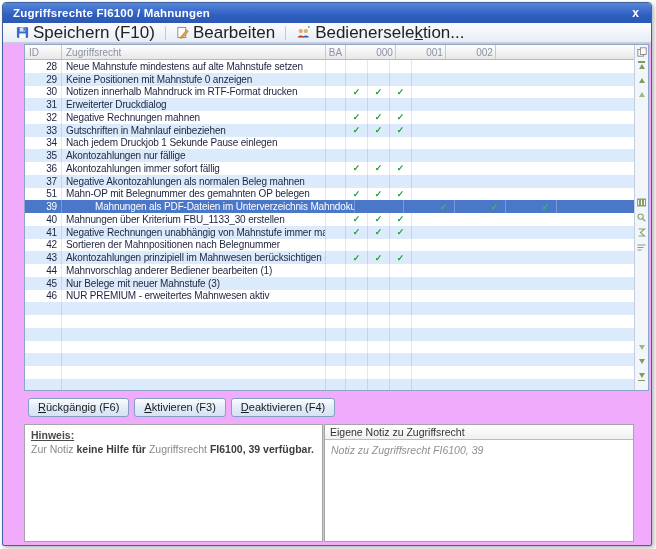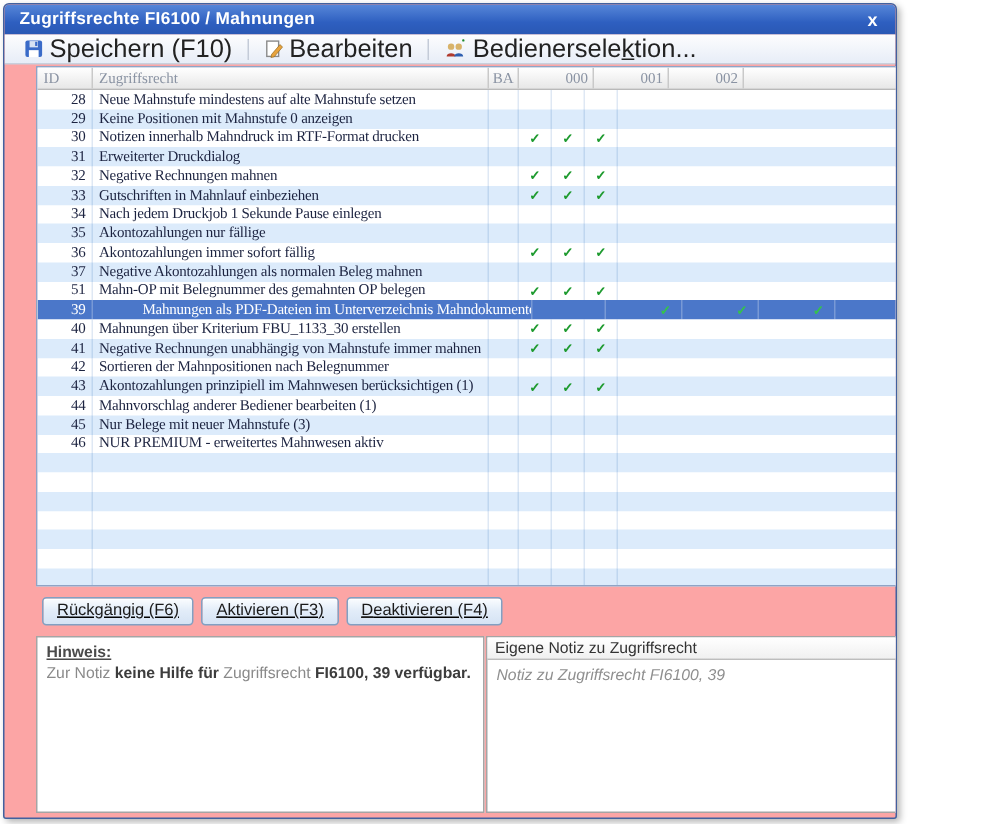--- a/index.html
+++ b/index.html
@@ -1,37 +1,37 @@
 <!DOCTYPE html>
 <html><head>
 <meta charset="utf-8">
 <style>
   html,body{margin:0;padding:0;width:656px;height:549px;background:#fff;
     font-family:"Liberation Sans",sans-serif;-webkit-font-smoothing:antialiased;}
   *{box-sizing:border-box;}
-  .window{position:absolute;left:2px;top:2px;width:596px;height:544px;
-    border:1px solid #41619f;border-radius:4px 4px 2px 2px;background:#fca5a5;
+  .window{position:absolute;left:2px;top:2px;width:650px;height:544px;
+    border:1px solid #41619f;border-radius:4px 4px 2px 2px;background:#f0abfc;
     box-shadow:2px 2px 5px rgba(0,0,0,.3);overflow:hidden;}
   
   .titlebar{height:20px;background:linear-gradient(#5787d9,#2e5fc0 60%,#2a58b4);
     display:flex;align-items:center;padding:0 10px;border-radius:3px 3px 0 0;}
   .titlebar .title{color:#fff;font-size:11.5px;font-weight:bold;letter-spacing:.2px;}
   .titlebar .close{margin-left:auto;color:#fff;font-size:12px;font-weight:bold;
     cursor:default;line-height:1;padding:0 2px;}
   
   .toolbar{height:20px;background:linear-gradient(#fdfdfe,#e7edf7);
     border-bottom:1px solid #c8d0dd;display:flex;align-items:center;padding-left:6px;}
   .tbtn{display:flex;align-items:center;gap:4px;font-size:17px;color:#222;
     padding:1px 6px;border:1px solid transparent;border-radius:2px;}
   .tsep{width:1px;height:14px;background:#c4cbd8;margin:0 3px;}
   .tbtn svg{display:block;}
   
   .grid{position:absolute;left:21px;top:41px;width:625px;height:347px;
     border:1px solid #8fa4c6;background:#fff;display:flex;}
-  .grid-main{flex:1;display:flex;flex-direction:column;overflow:hidden;font-family:Liberation Serif, serif;}
+  .grid-main{flex:1;display:flex;flex-direction:column;overflow:hidden;}
   .grid-header{height:15px;display:flex;background:linear-gradient(#ffffff,#e7e7e7);
     border-bottom:1px solid #b9b9b9;font-size:10px;color:#8a93a3;flex:none;}
   .hcell{border-right:1px solid #c9c9c9;display:flex;align-items:center;padding:0 4px;}
   .grid-body{flex:1;overflow:hidden;}
   .row{display:flex;height:12.75px;align-items:center;font-size:10px;
     letter-spacing:-0.15px;color:#1c2340;background:#fff;}
   .row.alt{background:#dcebfb;}
   .row.selected{background:#4b77c9;color:#fff;gap:29px;}
   .cell{height:100%;display:flex;align-items:center;overflow:hidden;white-space:nowrap;
     border-right:1px solid rgba(150,180,220,.30);}
@@ -52,21 +52,21 @@
   .grid-strip{width:14px;border-left:1px solid #c2cede;background:#f2f6fb;position:relative;flex:none;}
   .sicon{position:absolute;left:1px;width:11px;height:11px;display:flex;
     align-items:center;justify-content:center;}
   .tri-up{width:0;height:0;border-left:3.5px solid transparent;border-right:3.5px solid transparent;
     border-bottom:5px solid #7ba05b;}
   .tri-down{width:0;height:0;border-left:3.5px solid transparent;border-right:3.5px solid transparent;
     border-top:5px solid #7ba05b;}
   .bar-top{position:absolute;top:0;left:2px;width:7px;height:1.5px;background:#7ba05b;}
   .bar-bot{position:absolute;bottom:0;left:2px;width:7px;height:1.5px;background:#7ba05b;}
   
-  .actions{position:absolute;left:25px;top:395px;display:flex;gap:5px;text-decoration:underline;}
+  .actions{position:absolute;left:25px;top:395px;display:flex;gap:5px;}
   .abtn{font-size:11px;color:#1a1a1a;padding:2px 9px 3px 9px;border:1px solid #82a0c2;
     border-radius:3px;background:linear-gradient(#fbfdff,#e3edf9 45%,#d5e3f4);
     box-shadow:inset 0 1px 0 #fff;}
   .abtn u{text-underline-offset:1px;}
   
   .panel{position:absolute;top:421px;height:118px;border:1px solid #a5a5a5;background:#fff;
     font-size:10.5px;}
   .panel-left{left:21px;width:299px;}
   .panel-right{left:321px;width:310px;}
   .phead{height:15px;border-bottom:1px solid #bdbdbd;background:linear-gradient(#ffffff,#f0f0f0);

